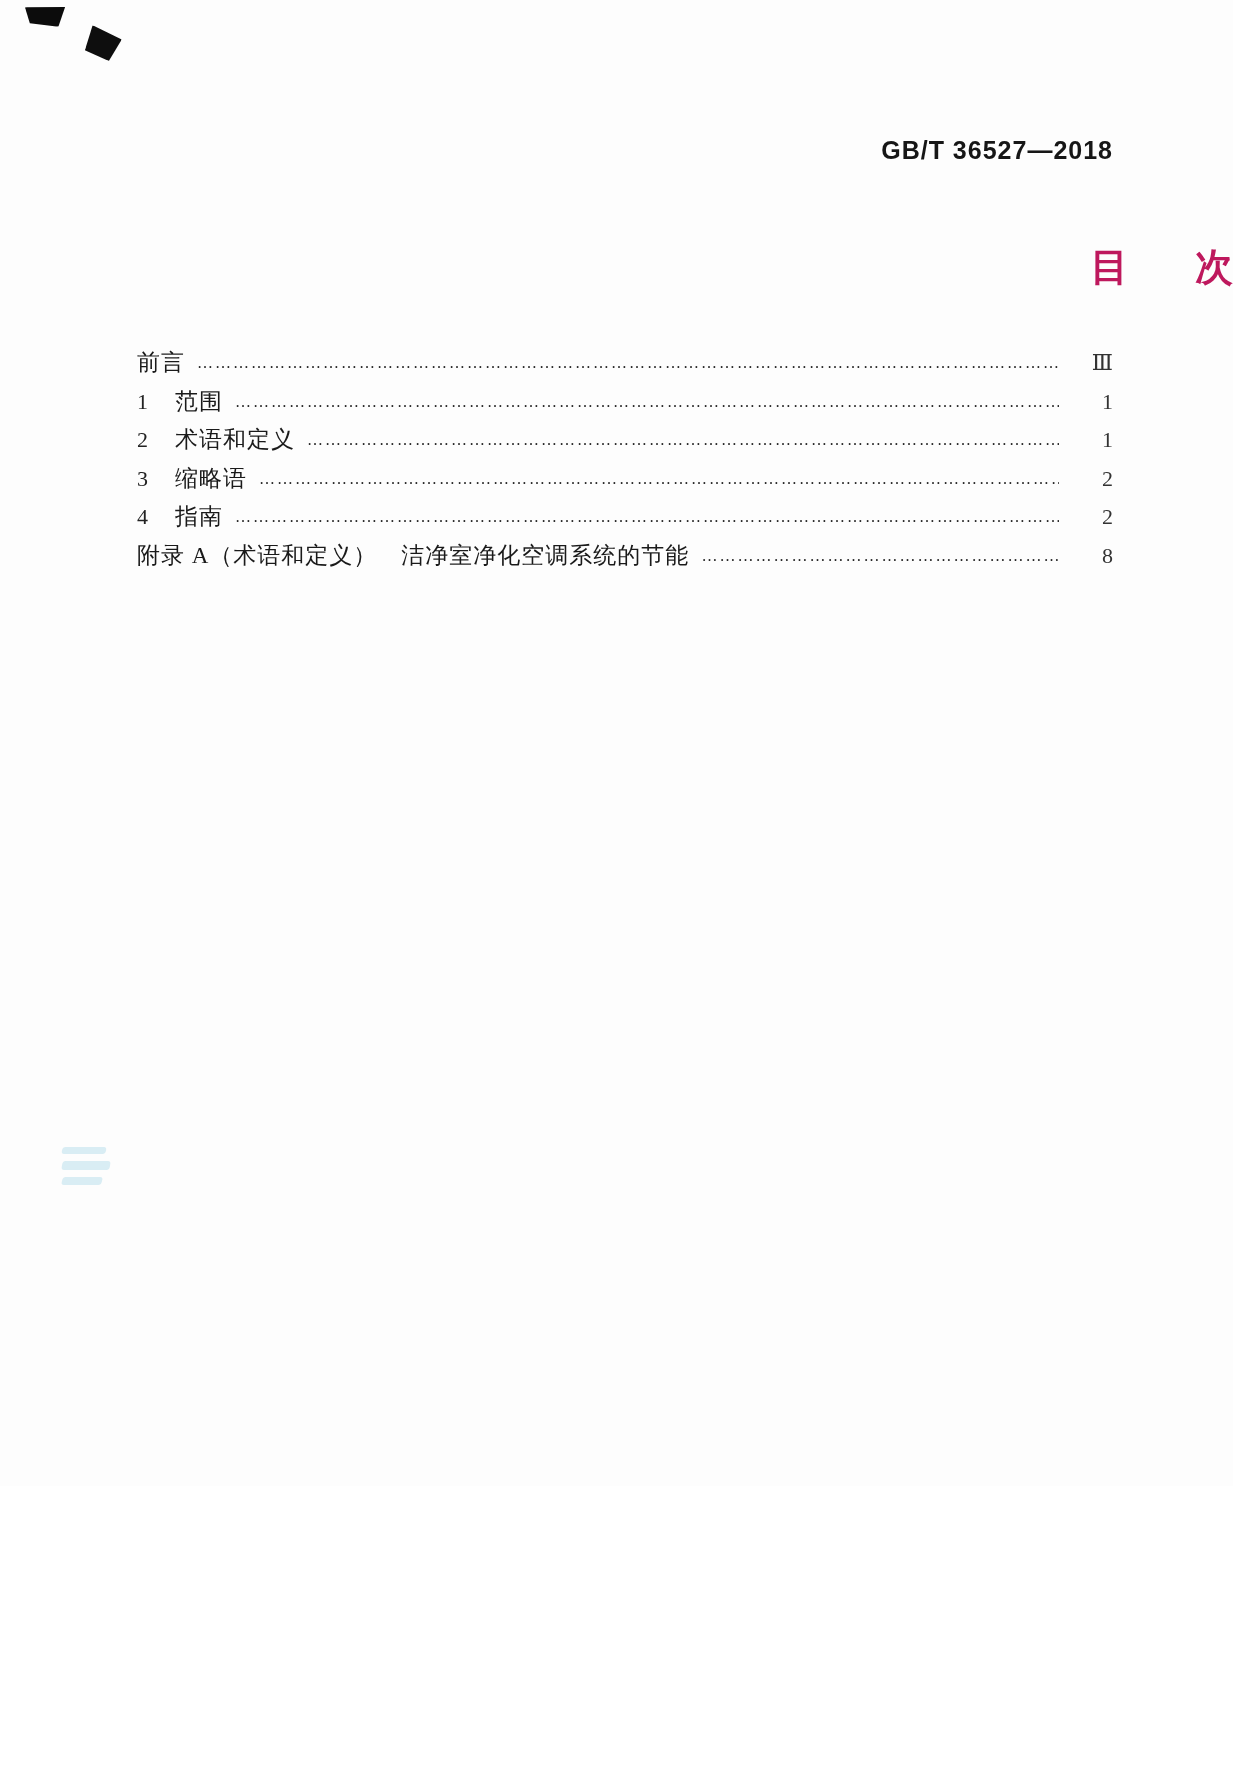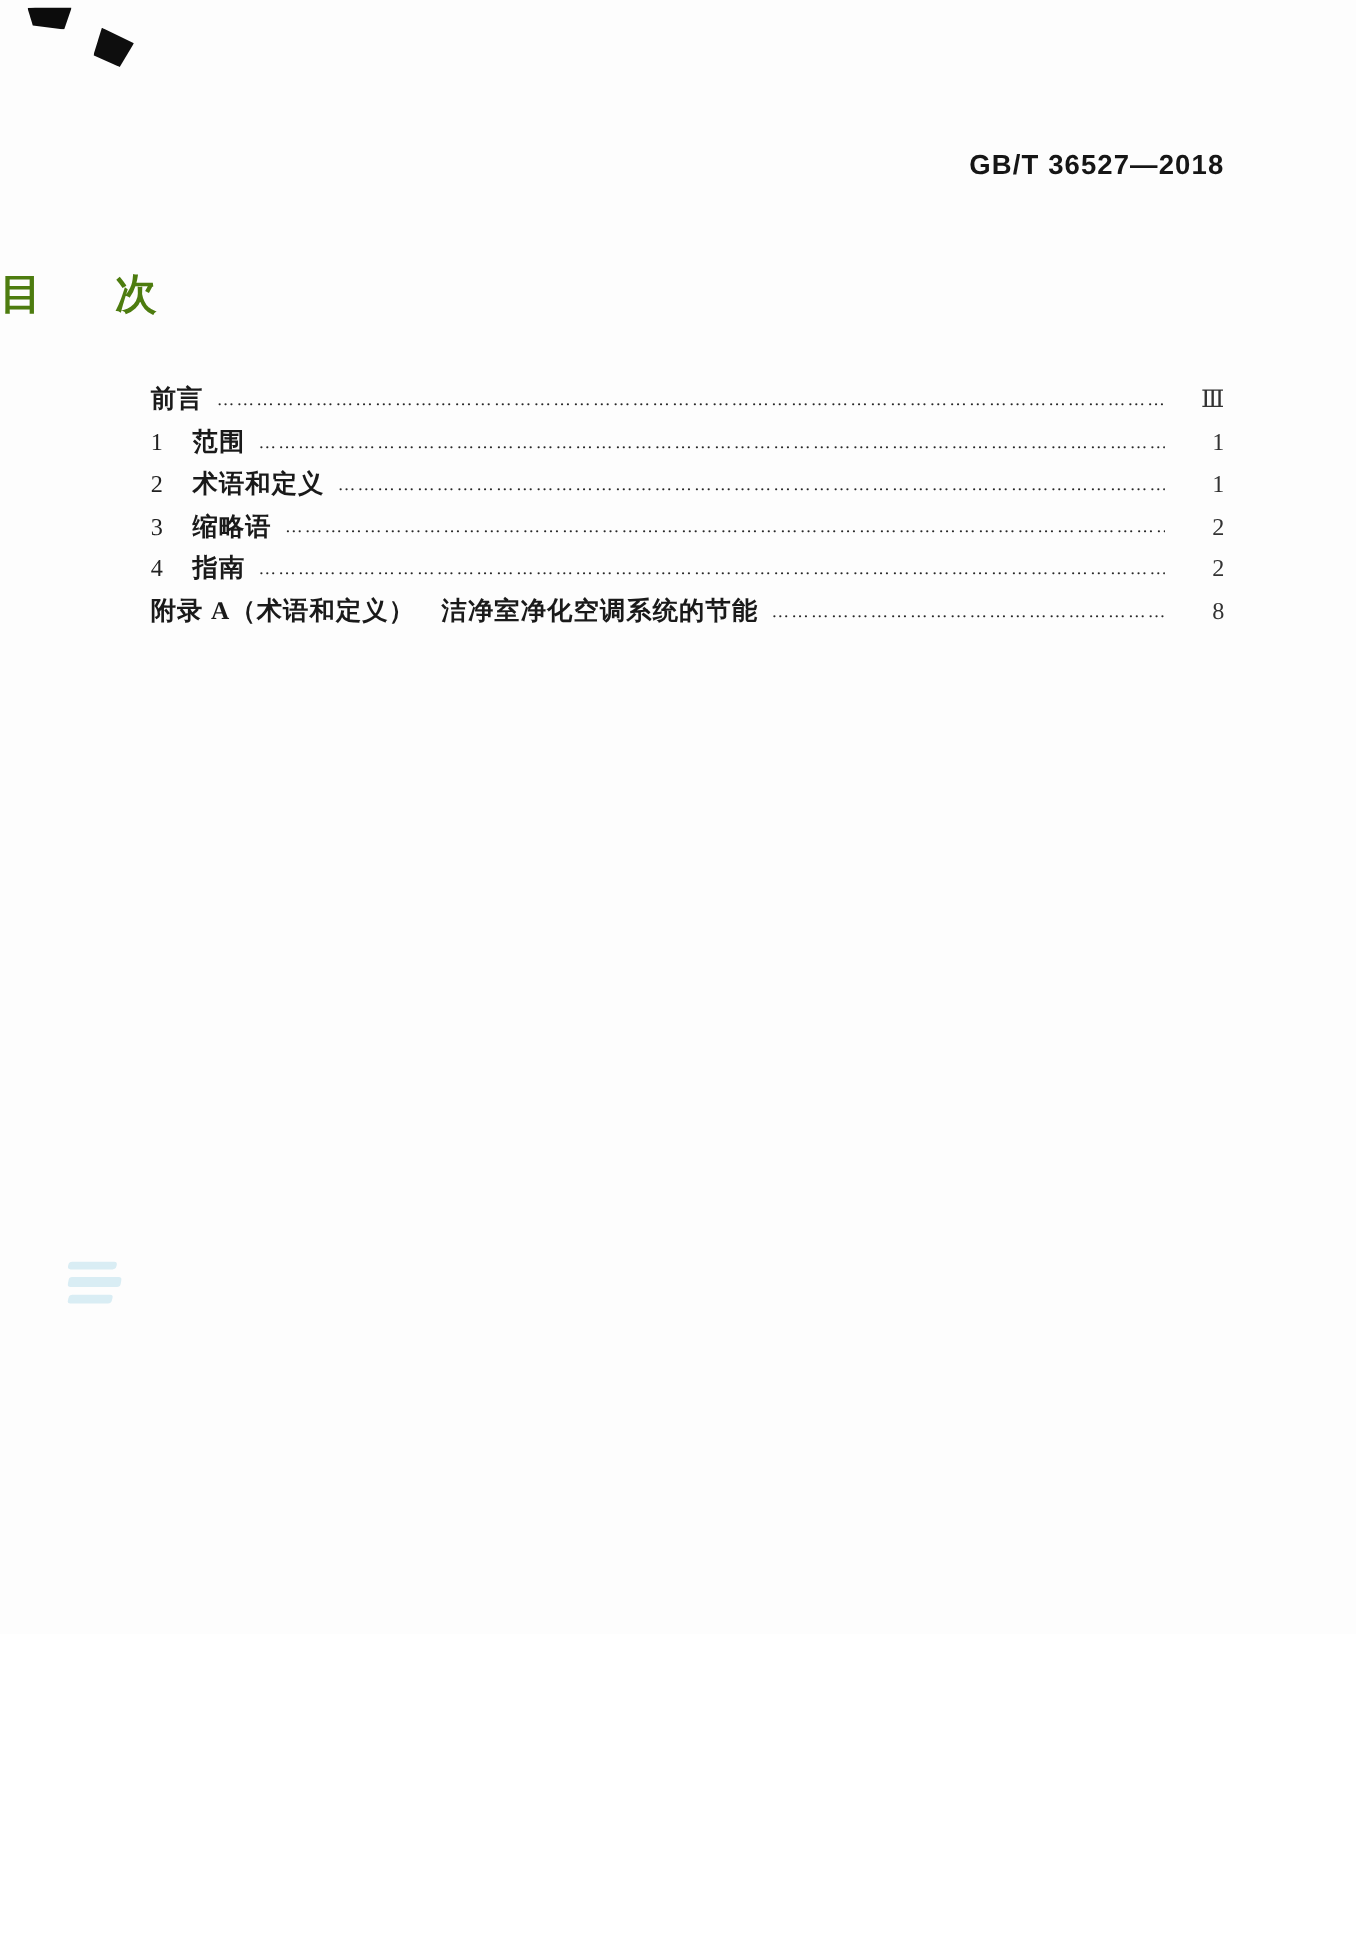--- a/index.html
+++ b/index.html
@@ -24,25 +24,25 @@
     letter-spacing: 1px;
     color: #161616;
   }
 
   
   .doc-title {
     position: absolute;
     top: 242px;
     left: 0;
     width: 100%;
-    text-align: left;
+    text-align: right;
     font-size: 38px;
     font-weight: bold;
     word-spacing: 56px;
-    color: #4d7c0f;
+    color: #be185d;
     font-family: "Liberation Sans", "DejaVu Sans", sans-serif;
   }
 
   
   .toc {
     position: absolute;
     top: 347px;
     left: 137px;
     width: 976px; 
   }
@@ -57,21 +57,21 @@
     display: inline-block;
     width: 38px;
     flex: 0 0 auto;
     font-family: "Liberation Serif", "DejaVu Serif", serif;
     font-size: 22px;
     color: #222;
   }
   .toc-no:empty { display: none; }
   .toc-label {
     flex: 0 0 auto;
-    font-weight: 700;
+    font-weight: 400;
     color: #1a1a1a;
     letter-spacing: 1px;
   }
   .toc-leader {
     flex: 1 1 auto;
     overflow: hidden;
     margin: 0 10px 0 12px;
     font-size: 16px;
     letter-spacing: 2px;
     color: #262626;

